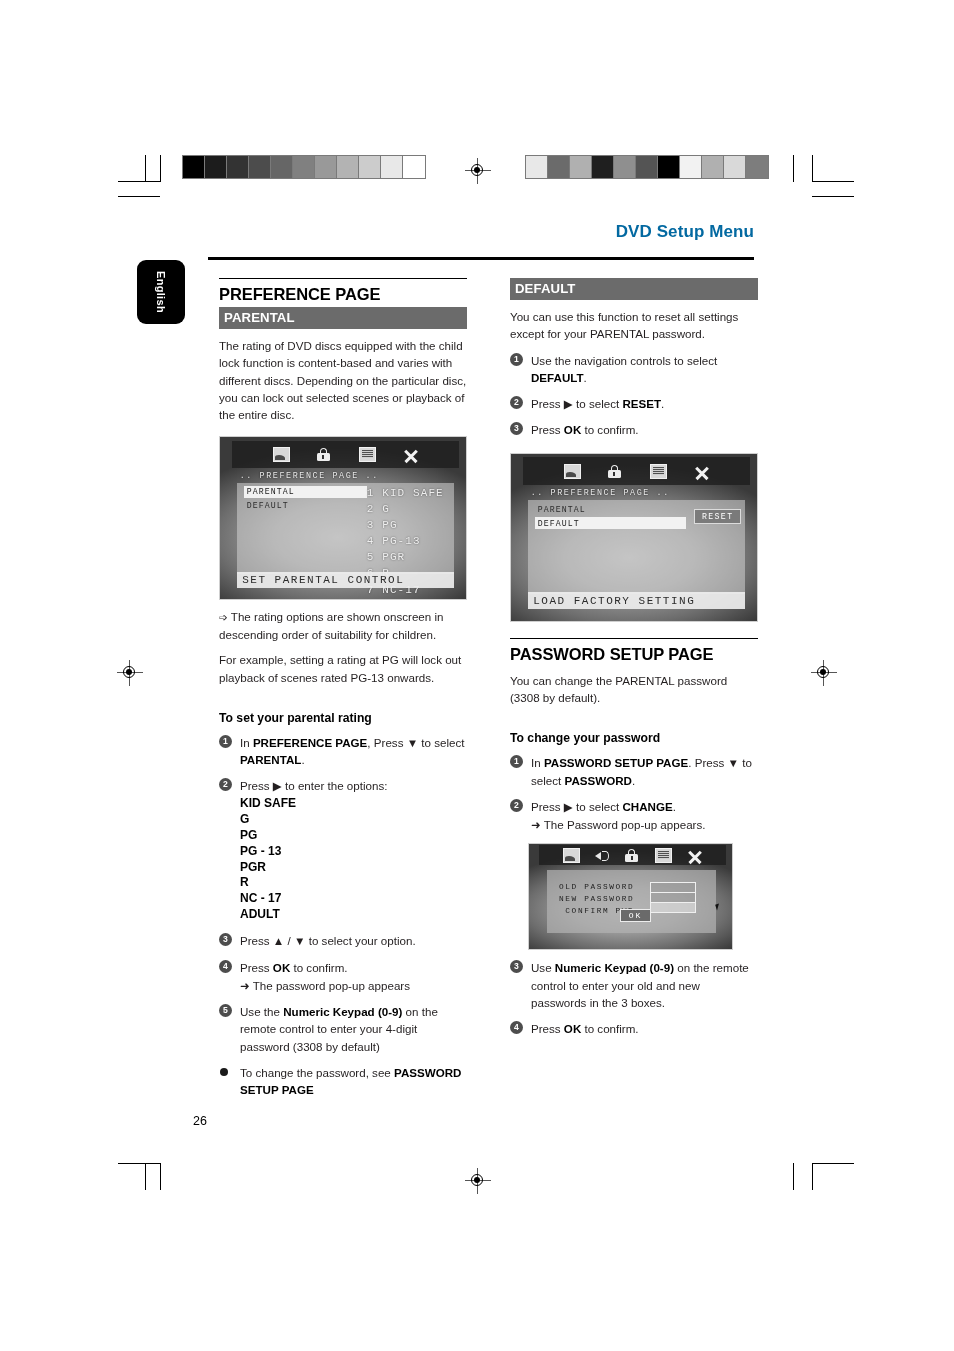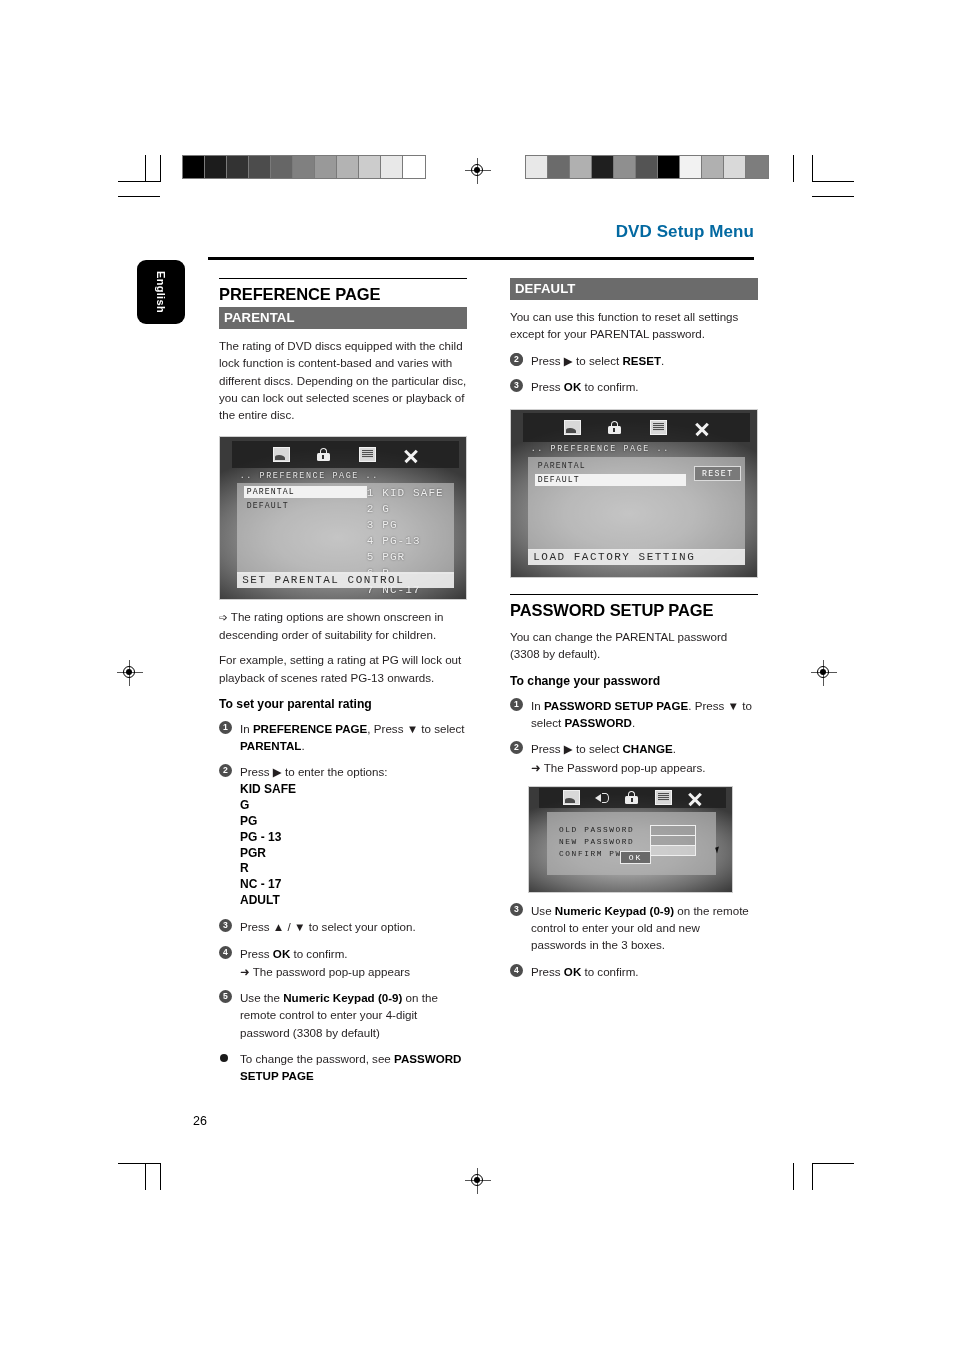--- a/index.html
+++ b/index.html
@@ -182,21 +182,21 @@
     background: #1a1a1a;
   }
   .step b { font-weight: bold; color: #000; }
   .arrow-note {
     display: block;
     margin-top: 1px;
   }
   .inline-arrow { font-size: 10.5px; }
 
   .subhead {
-    margin-top: 11px;
+    margin-top: 25px;
     font-size: 12.2px;
     font-weight: bold;
     color: #000;
   }
   .opts {
     margin-top: 1px;
     font-size: 12px;
     font-weight: bold;
     line-height: 1.33;
     color: #000;
@@ -404,20 +404,21 @@
   }
 
   
   .shot .pwpanel {
     position: absolute;
     left: 9%;
     right: 8%;
     top: 24%;
     bottom: 16%;
     background: rgba(178,178,178,0.72);
+    text-align: right;
   }
   .shot .pwlabels {
     position: absolute;
     left: 7%;
     top: 22%;
   }
   .shot .pwlabels div {
     font-size: 7.8px;
     letter-spacing: 1.6px;
     color: #222;
@@ -619,21 +620,21 @@
         <div class="step"><span class="bullet-dot"></span><span><span>To change the password, see </span><b>PASSWORD SETUP PAGE</b></span></div>
       </div>
   </div>
 
   <div class="col col-right">
 
     <div class="band standalone">DEFAULT</div>
     <p class="body">You can use this function to reset all settings except for your PARENTAL password.</p>
 
     <div id="right-steps-top">
-        <div class="step"><span class="num">1</span></div>
+        <div class="step"><span class="num">1</span><span><span>Use the navigation controls to select </span><b>DEFAULT</b><span>.</span></span></div>
         <div class="step"><span class="num">2</span><span><span>Press ▶ to select </span><b>RESET</b><span>.</span></span></div>
         <div class="step"><span class="num">3</span><span><span>Press </span><b>OK</b><span> to confirm.</span></span></div>
       </div>
 
     <div class="shot fig-border" style="margin-top:14px; height:167px;">
       <div class="bg-haze"></div>
       <div class="iconbar">
         <div class="ic ic-photo"></div>
         <div class="ic ic-lock">
             <div class="shackle"></div>

